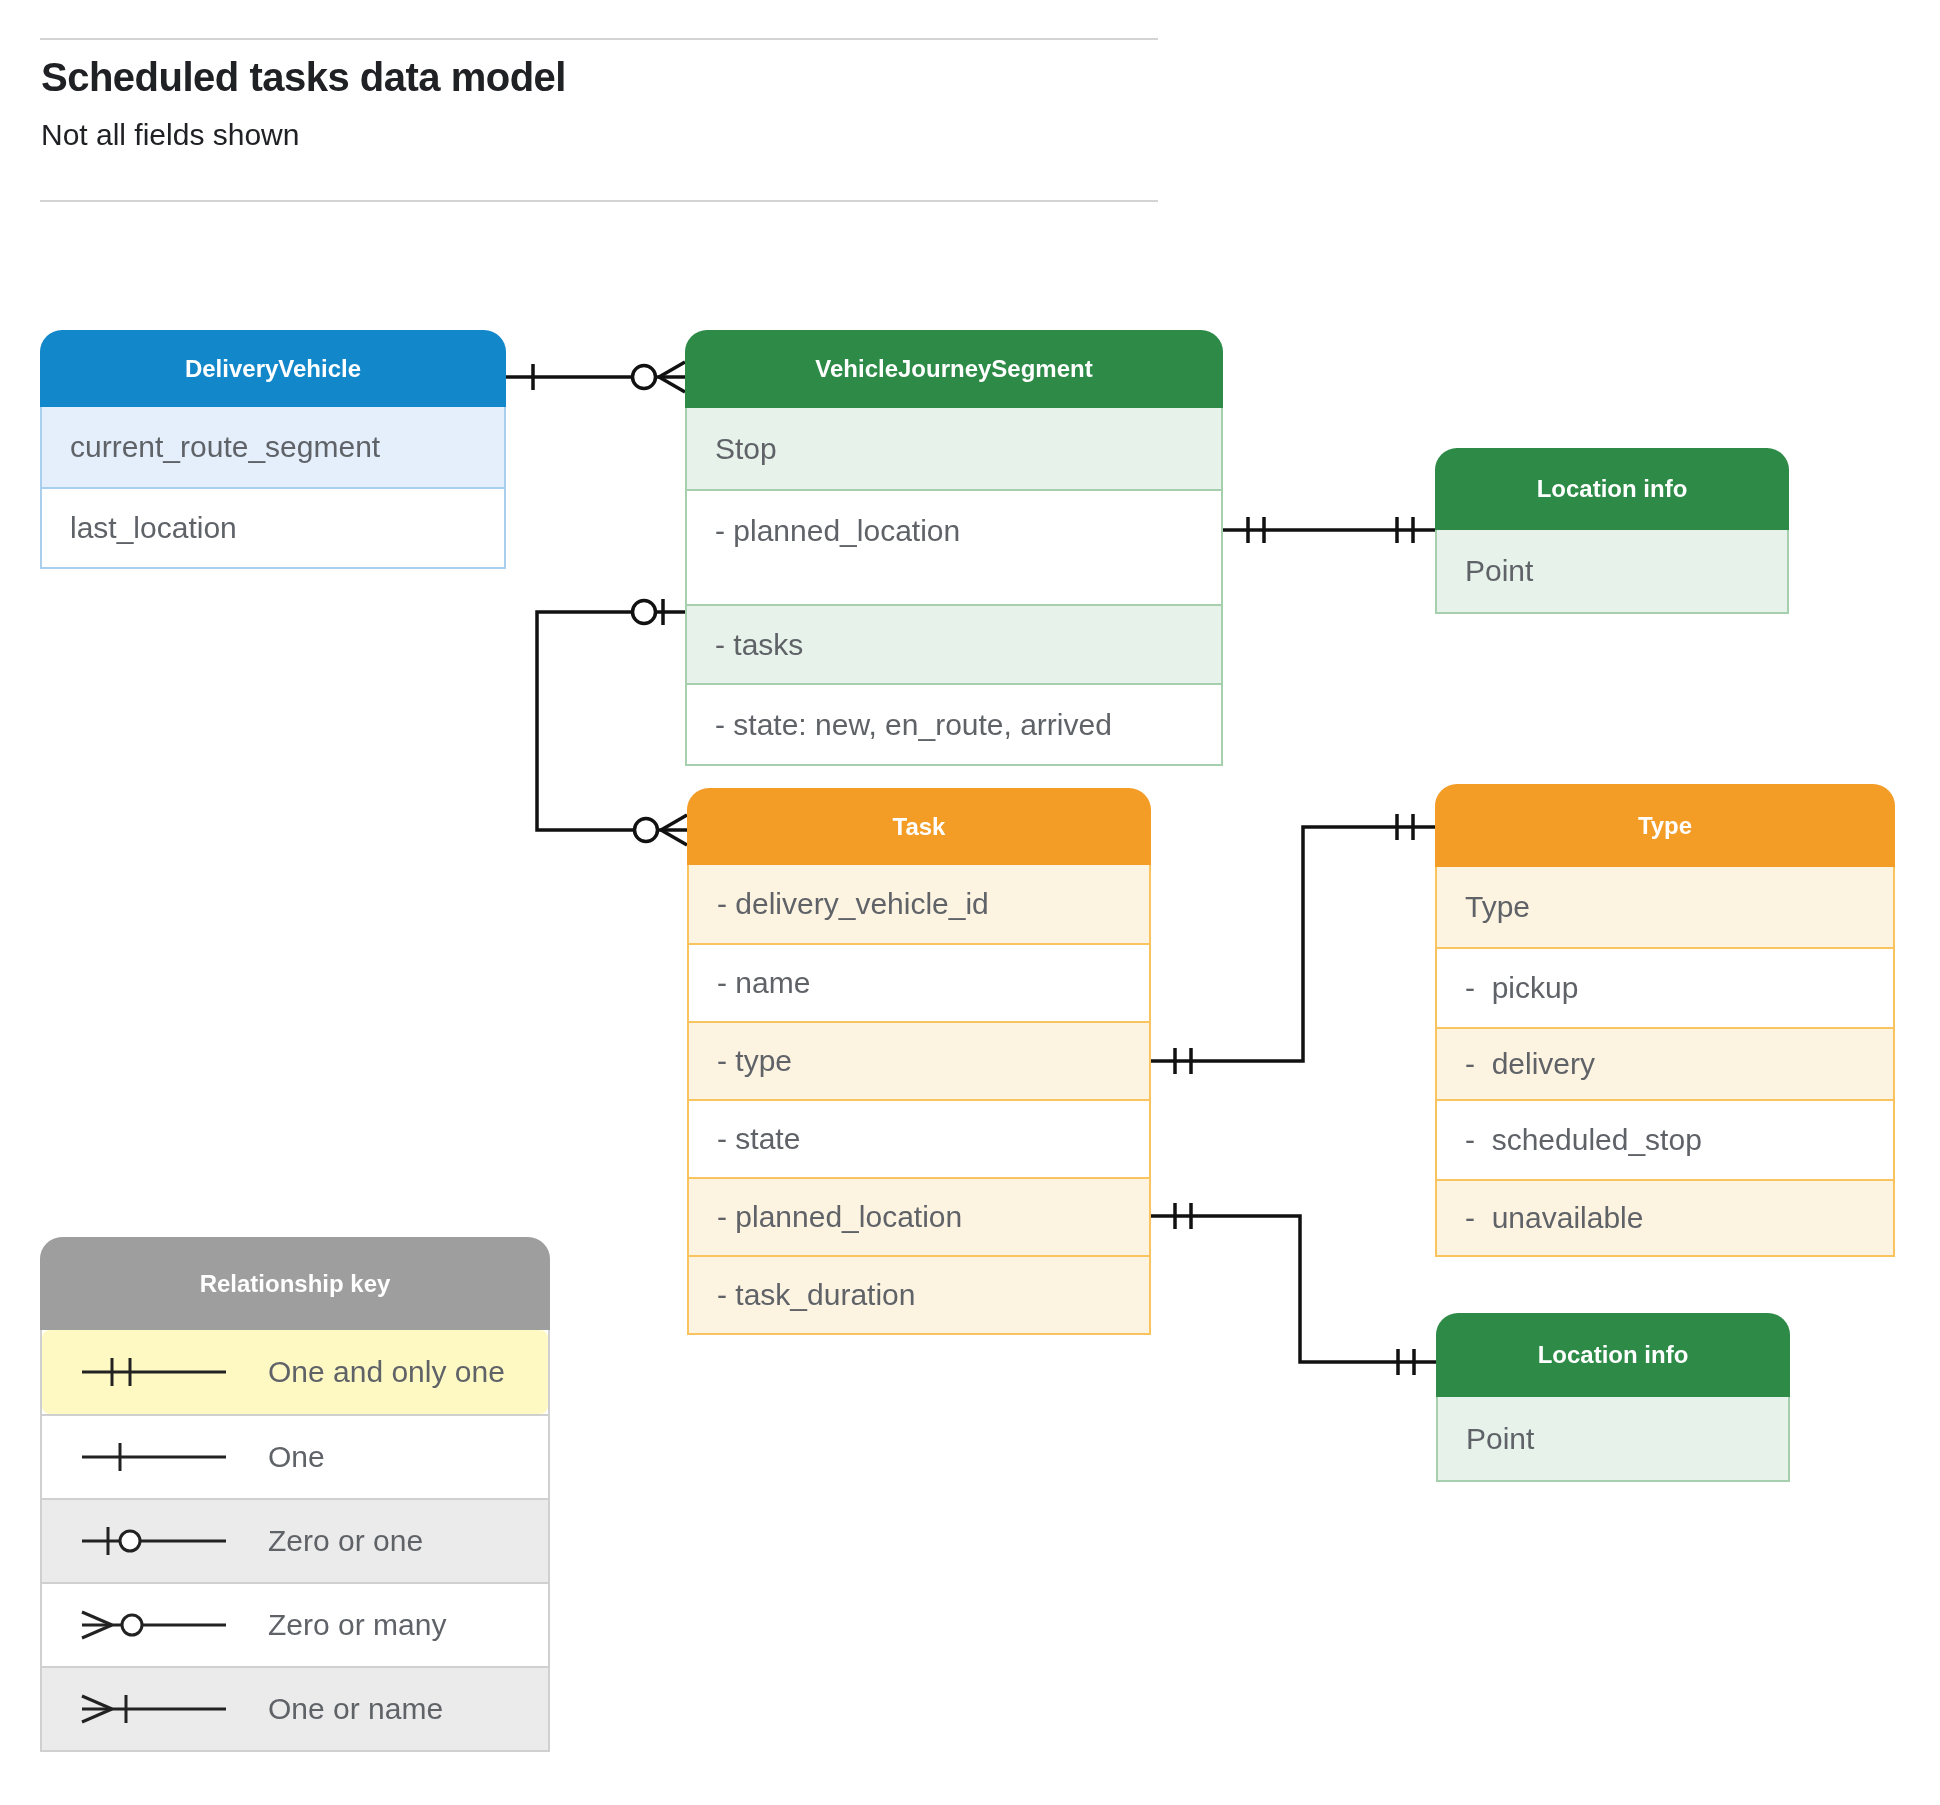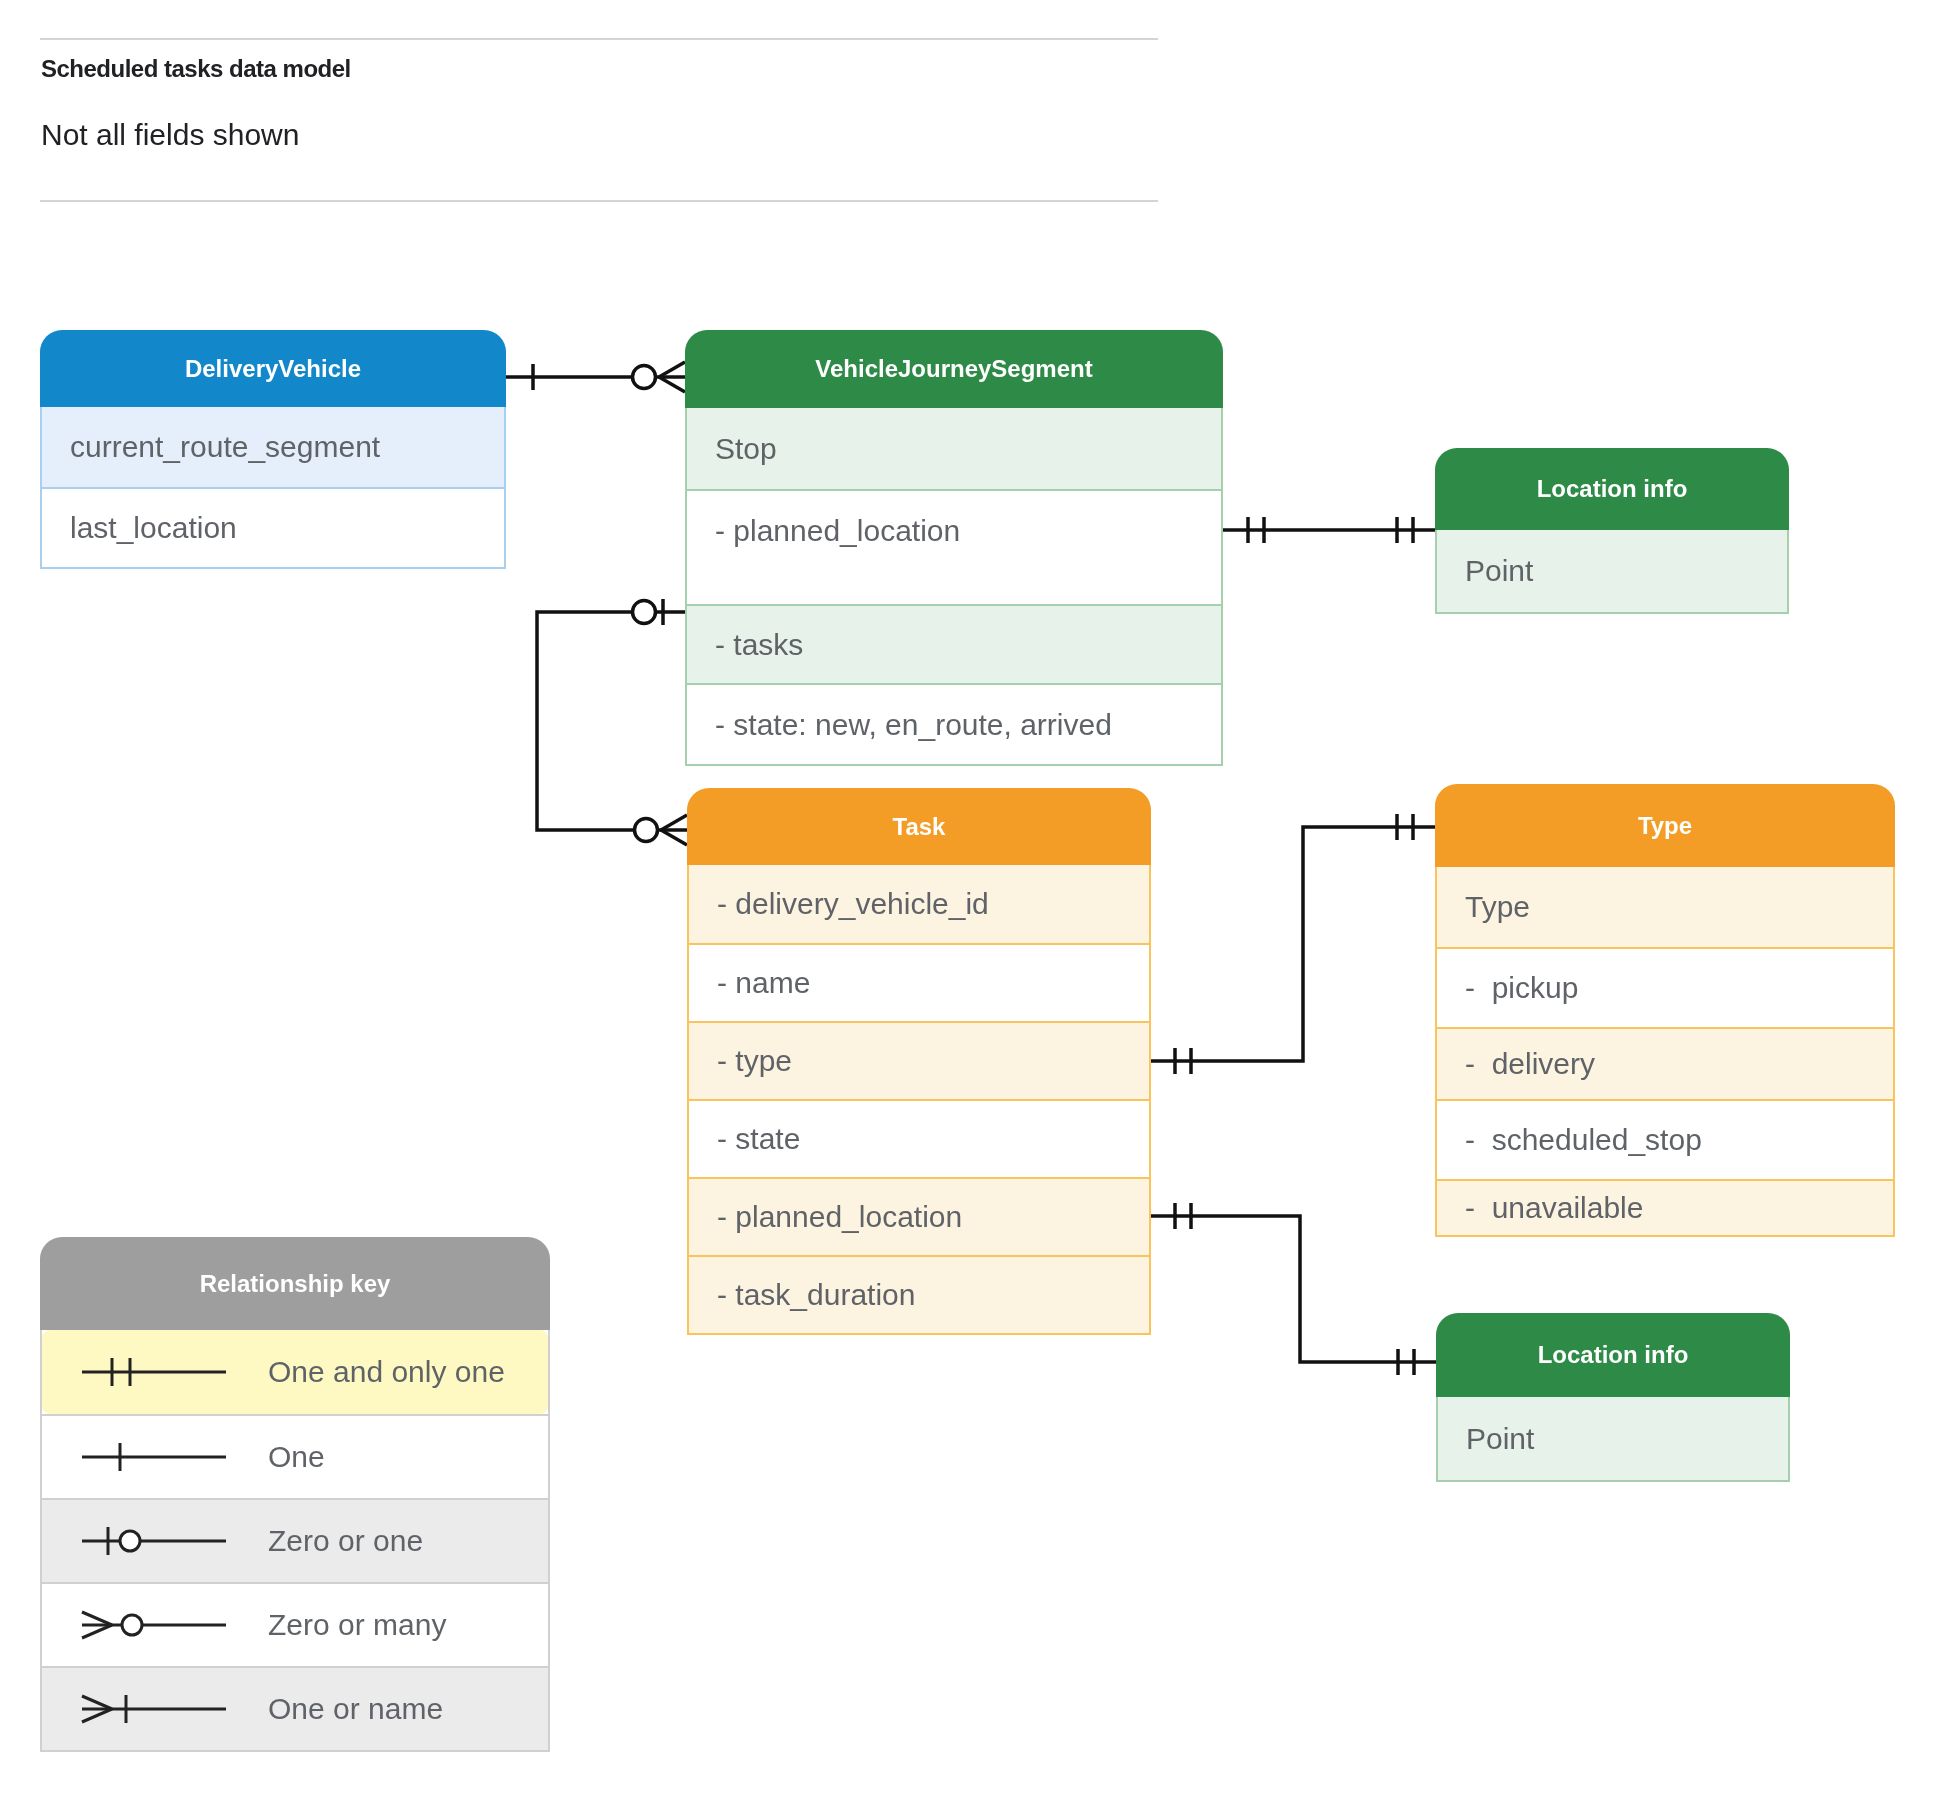--- a/index.html
+++ b/index.html
@@ -1,21 +1,21 @@
 <!DOCTYPE html>
 <html><head>
 <meta charset="utf-8">
 <style>
   html,body{margin:0;padding:0;background:#fff;}
   body{font-family:"Liberation Sans", sans-serif;}
   #canvas{position:relative;width:1940px;height:1805px;background:#fff;overflow:hidden;}
   .rule{position:absolute;left:40px;width:1118px;height:0;border-top:2px solid #d4d4d4;}
   #rule-top{top:38px;}
   #rule-bottom{top:200px;}
-  #page-title{position:absolute;left:41px;top:55px;font-size:24px;font-weight:700;color:#202124;letter-spacing:-0.5px;}
+  #page-title{position:absolute;left:41px;top:55px;font-size:40px;font-weight:700;color:#202124;letter-spacing:-0.5px;}
   #page-subtitle{position:absolute;left:41px;top:118px;font-size:30px;font-weight:400;color:#202124;}
   #connector-svg{position:absolute;left:0;top:0;pointer-events:none;}
   .entity{position:absolute;box-sizing:border-box;}
   .entity-header{display:flex;align-items:center;justify-content:center;color:#fff;
     font-weight:700;font-size:24px;border-radius:22px 22px 0 0;box-sizing:border-box;}
   .entity-body{box-sizing:border-box;border:2px solid;border-top:none;background:#fff;}
   .entity-row{display:flex;align-items:center;box-sizing:border-box;padding-left:28px;}
   .entity-row + .entity-row{border-top:2px solid;}
   .row-label{font-size:30px;color:#5f6368;white-space:pre;}
   .legend-row{display:flex;align-items:center;box-sizing:border-box;padding-left:22px;}
@@ -137,21 +137,21 @@
           </div>
           <div class="entity-row" style="height: 80px; background: rgb(255, 255, 255); border-color: rgb(249, 195, 93);">
             <span class="row-label">-  pickup</span>
           </div>
           <div class="entity-row" style="height: 72px; background: rgb(253, 243, 225); border-color: rgb(249, 195, 93);">
             <span class="row-label">-  delivery</span>
           </div>
           <div class="entity-row" style="height: 80px; background: rgb(255, 255, 255); border-color: rgb(249, 195, 93);">
             <span class="row-label">-  scheduled_stop</span>
           </div>
-          <div class="entity-row" style="height: 56px; background: rgb(253, 243, 225); border-color: rgb(249, 195, 93);">
+          <div class="entity-row" style="height: 76px; background: rgb(253, 243, 225); border-color: rgb(249, 195, 93);">
             <span class="row-label">-  unavailable</span>
           </div>
         </div>
       </div>
       <div class="entity" style="left: 1436px; top: 1313px; width: 354px;">
         <div class="entity-header" style="height: 84px; background: rgb(46, 139, 71);">Location info</div>
         <div class="entity-body" style="border-color: rgb(165, 207, 173);">
           <div class="entity-row" style="height: 83px; background: rgb(231, 242, 234); border-color: rgb(165, 207, 173);">
             <span class="row-label">Point</span>
           </div>

